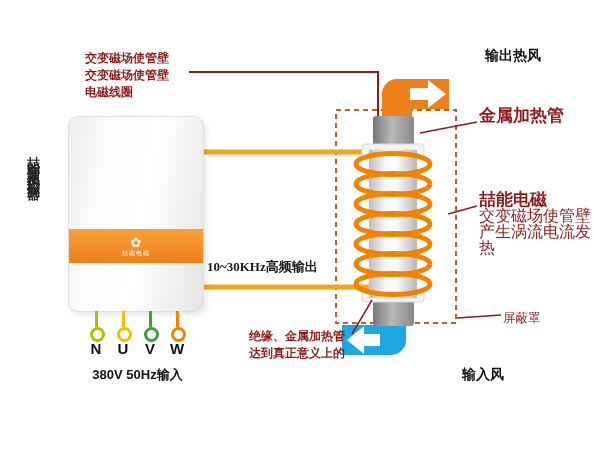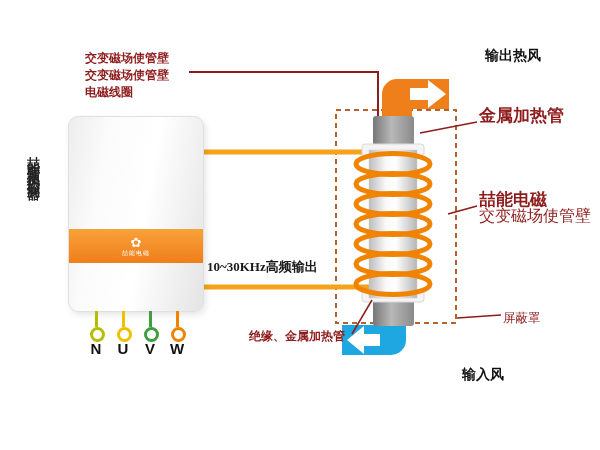--- a/index.html
+++ b/index.html
@@ -130,40 +130,43 @@
   <div class="terminal" style="left:171px">
       <div class="stub" style="background: rgb(240, 131, 0);"></div>
       <div class="ring" style="border-color: rgb(240, 131, 0);"></div>
     </div>
 
   <span class="tlabel" style="left:86px">N</span>
   <span class="tlabel" style="left:113px">U</span>
   <span class="tlabel" style="left:140px">V</span>
   <span class="tlabel" style="left:167px">W</span>
 
+  <div class="abs power">380V 50Hz输入</div>
 
   <div class="abs ann fb">
     <div>交变磁场使管壁</div>
     <div>交变磁场使管壁</div>
     <div>电磁线圈</div>
   </div>
 
   <div class="abs hf">10~30KHz高频输出</div>
 
   <div class="abs air air-out">输出热风</div>
   <div class="abs air air-in">输入风</div>
 
   <div class="abs ann mt">
     <span class="ann-title">金属加热管</span>
   </div>
 
   <div class="abs ann coil-ann">
     <span class="ann-title">喆能电磁</span>
     <span class="ann-line">交变磁场使管壁</span>
+    <span class="ann-line">产生涡流电流发热</span>
   </div>
 
   <div class="abs ann shield">屏蔽罩</div>
 
   <div class="abs ann ins">
     <div>绝缘、金属加热管</div>
+    <div>达到真正意义上的</div>
   </div>
 
 </div>
 
 </body></html>

